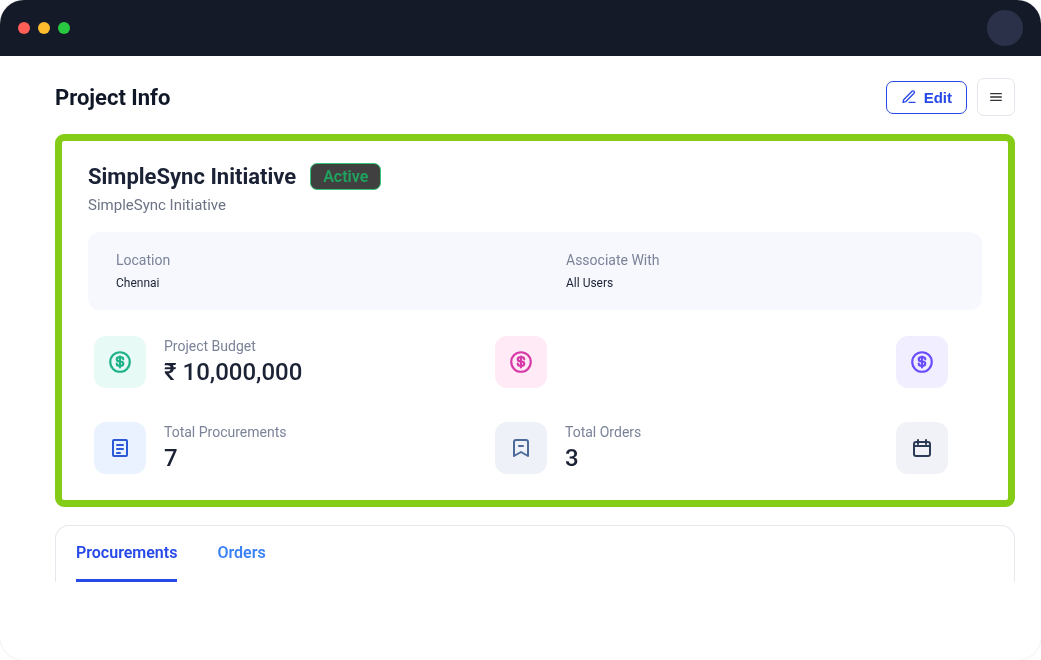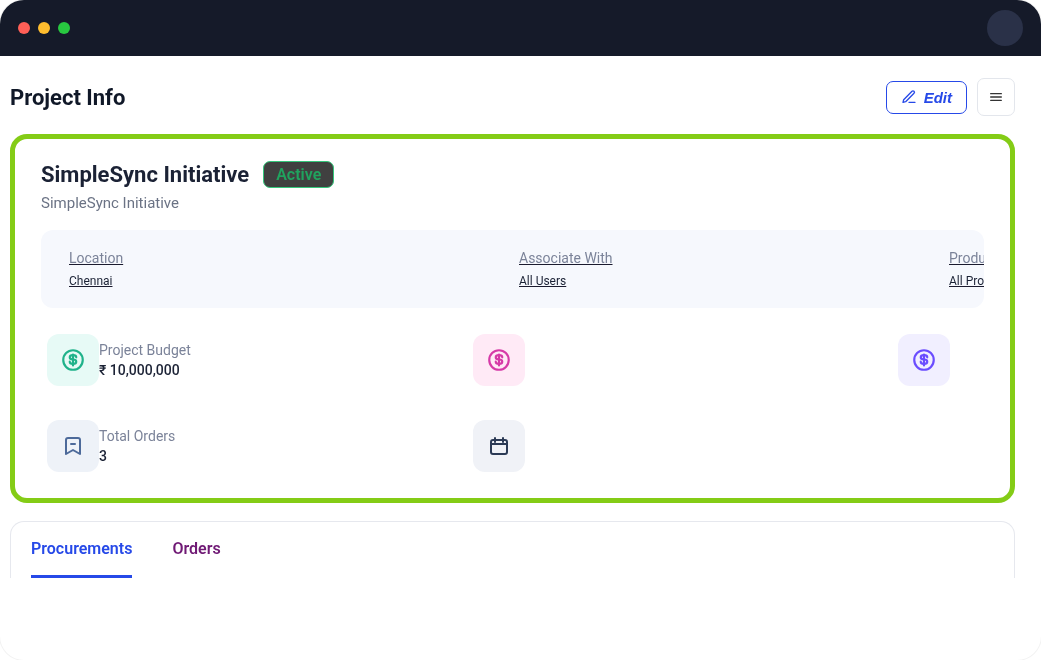--- a/index.html
+++ b/index.html
@@ -35,23 +35,24 @@
     position: absolute;
     right: 18px;
     top: 50%;
     transform: translateY(-50%);
     width: 36px;
     height: 36px;
     border-radius: 50%;
     background: #2a3148;
   }
   .content {
-    padding: 22px 26px 0 10px;
+    padding: 22px 26px 0 35px;
     height: calc(100% - 56px);
     overflow: hidden;
+    margin-left: 20px;
   }
   .page-header {
     display: flex;
     align-items: center;
     justify-content: space-between;
     margin-bottom: 18px;
   }
   .page-title {
     font-size: 22px;
     font-weight: 700;
@@ -67,36 +68,35 @@
     align-items: center;
     gap: 7px;
     border: 1px solid #2649e8;
     color: #2649e8;
     background: #fff;
     padding: 7px 14px;
     border-radius: 7px;
     font-size: 15px;
     font-weight: 600;
     cursor: pointer;
-    font-style: italic;
   }
   .icon-btn {
     width: 38px;
     height: 38px;
     border: 1px solid #e3e6ec;
     border-radius: 7px;
     background: #fff;
     display: inline-flex;
     align-items: center;
     justify-content: center;
     cursor: pointer;
   }
   .card {
-    border: 5px solid #84cc16;
-    border-radius: 17px;
+    border: 7px solid #84cc16;
+    border-radius: 9px;
     padding: 22px 26px 26px 26px;
   }
   .project-head {
     display: flex;
     align-items: center;
     gap: 14px;
     margin-bottom: 6px;
   }
   .project-name {
     font-size: 22px;
@@ -118,21 +118,20 @@
     margin-bottom: 18px;
   }
   .meta-bar {
     background: #f6f8fd;
     border-radius: 12px;
     padding: 20px 28px;
     display: flex;
     overflow: hidden;
     gap: 60px;
     margin-bottom: 26px;
-    text-decoration: underline;
   }
   .meta-item { flex: 0 0 auto; }
   .meta-item.loc { width: 390px; }
   .meta-item.assoc { width: 370px; }
   .meta-label {
     color: #7b8399;
     font-size: 14px;
     margin-bottom: 8px;
   }
   .meta-value {
@@ -143,20 +142,21 @@
     display: grid;
     grid-template-columns: 1fr 1fr 80px;
     row-gap: 34px;
     column-gap: 28px;
     padding: 0 6px;
     overflow: hidden;
   }
   .stat {
     display: flex;
     align-items: center;
+    gap: 18px;
   }
   .stat.right { justify-content: flex-start; }
   .stat-icon {
     width: 52px;
     height: 52px;
     border-radius: 12px;
     display: flex;
     align-items: center;
     justify-content: center;
     flex: 0 0 52px;
@@ -166,42 +166,42 @@
   .stat-icon.purple { background: #f1efff; }
   .stat-icon.blue { background: #eaf2ff; }
   .stat-icon.slate { background: #eef2f8; }
   .stat-icon.grey  { background: #f0f2f7; }
   .stat-label {
     color: #7b8399;
     font-size: 14px;
     margin-bottom: 4px;
   }
   .stat-value {
-    font-size: 14px;
+    font-size: 24px;
     font-weight: 500;
     color: #1b2235;
   }
   .tabs-card {
     border: 1px solid #e6e8ee;
     border-top-left-radius: 14px;
     border-top-right-radius: 14px;
     border-bottom: none;
     margin-top: 18px;
     padding: 0 20px;
   }
   .tabs {
     display: flex;
     gap: 40px;
     height: 56px;
     align-items: flex-start;
   }
   .tab {
     font-size: 16px;
     font-weight: 600;
-    color: #701a75;
+    color: #3b82f6;
     cursor: pointer;
     height: 100%;
     display: flex;
     align-items: center;
     border-bottom: 3px solid transparent;
   }
   .tab.active {
     color: #2649e8;
     border-bottom-color: #2649e8;
   }
@@ -298,20 +298,34 @@
         <div class="stat right">
           <div class="stat-icon purple">
             <svg width="26" height="26" viewBox="0 0 24 24" fill="none" stroke="#6a4cff" stroke-width="2" stroke-linecap="round">
                 <circle cx="12" cy="12" r="9"></circle>
                 <path d="M12 7v10"></path>
                 <path d="M15 9.5c0-1.1-1.3-2-3-2s-3 .9-3 2 1.3 2 3 2 3 .9 3 2-1.3 2-3 2-3-.9-3-2"></path>
               </svg>
           </div>
         </div>
 
+        <div class="stat">
+          <div class="stat-icon blue">
+            <svg width="24" height="24" viewBox="0 0 24 24" fill="none" stroke="#2b59d8" stroke-width="2" stroke-linecap="round">
+                <rect x="5" y="4" width="14" height="16" rx="1"></rect>
+                <line x1="9" y1="9" x2="15" y2="9"></line>
+                <line x1="9" y1="13" x2="15" y2="13"></line>
+                <line x1="9" y1="17" x2="12" y2="17"></line>
+              </svg>
+          </div>
+          <div>
+            <div class="stat-label">Total Procurements</div>
+            <div class="stat-value">7</div>
+          </div>
+        </div>
 
         <div class="stat">
           <div class="stat-icon slate">
             <svg width="24" height="24" viewBox="0 0 24 24" fill="none" stroke="#4d6a9a" stroke-width="2" stroke-linecap="round" stroke-linejoin="round">
                 <path d="M7 4h10a2 2 0 0 1 2 2v14l-7-4-7 4V6a2 2 0 0 1 2-2z"></path>
                 <line x1="10" y1="10" x2="14" y2="10"></line>
               </svg>
           </div>
           <div>
             <div class="stat-label">Total Orders</div>

